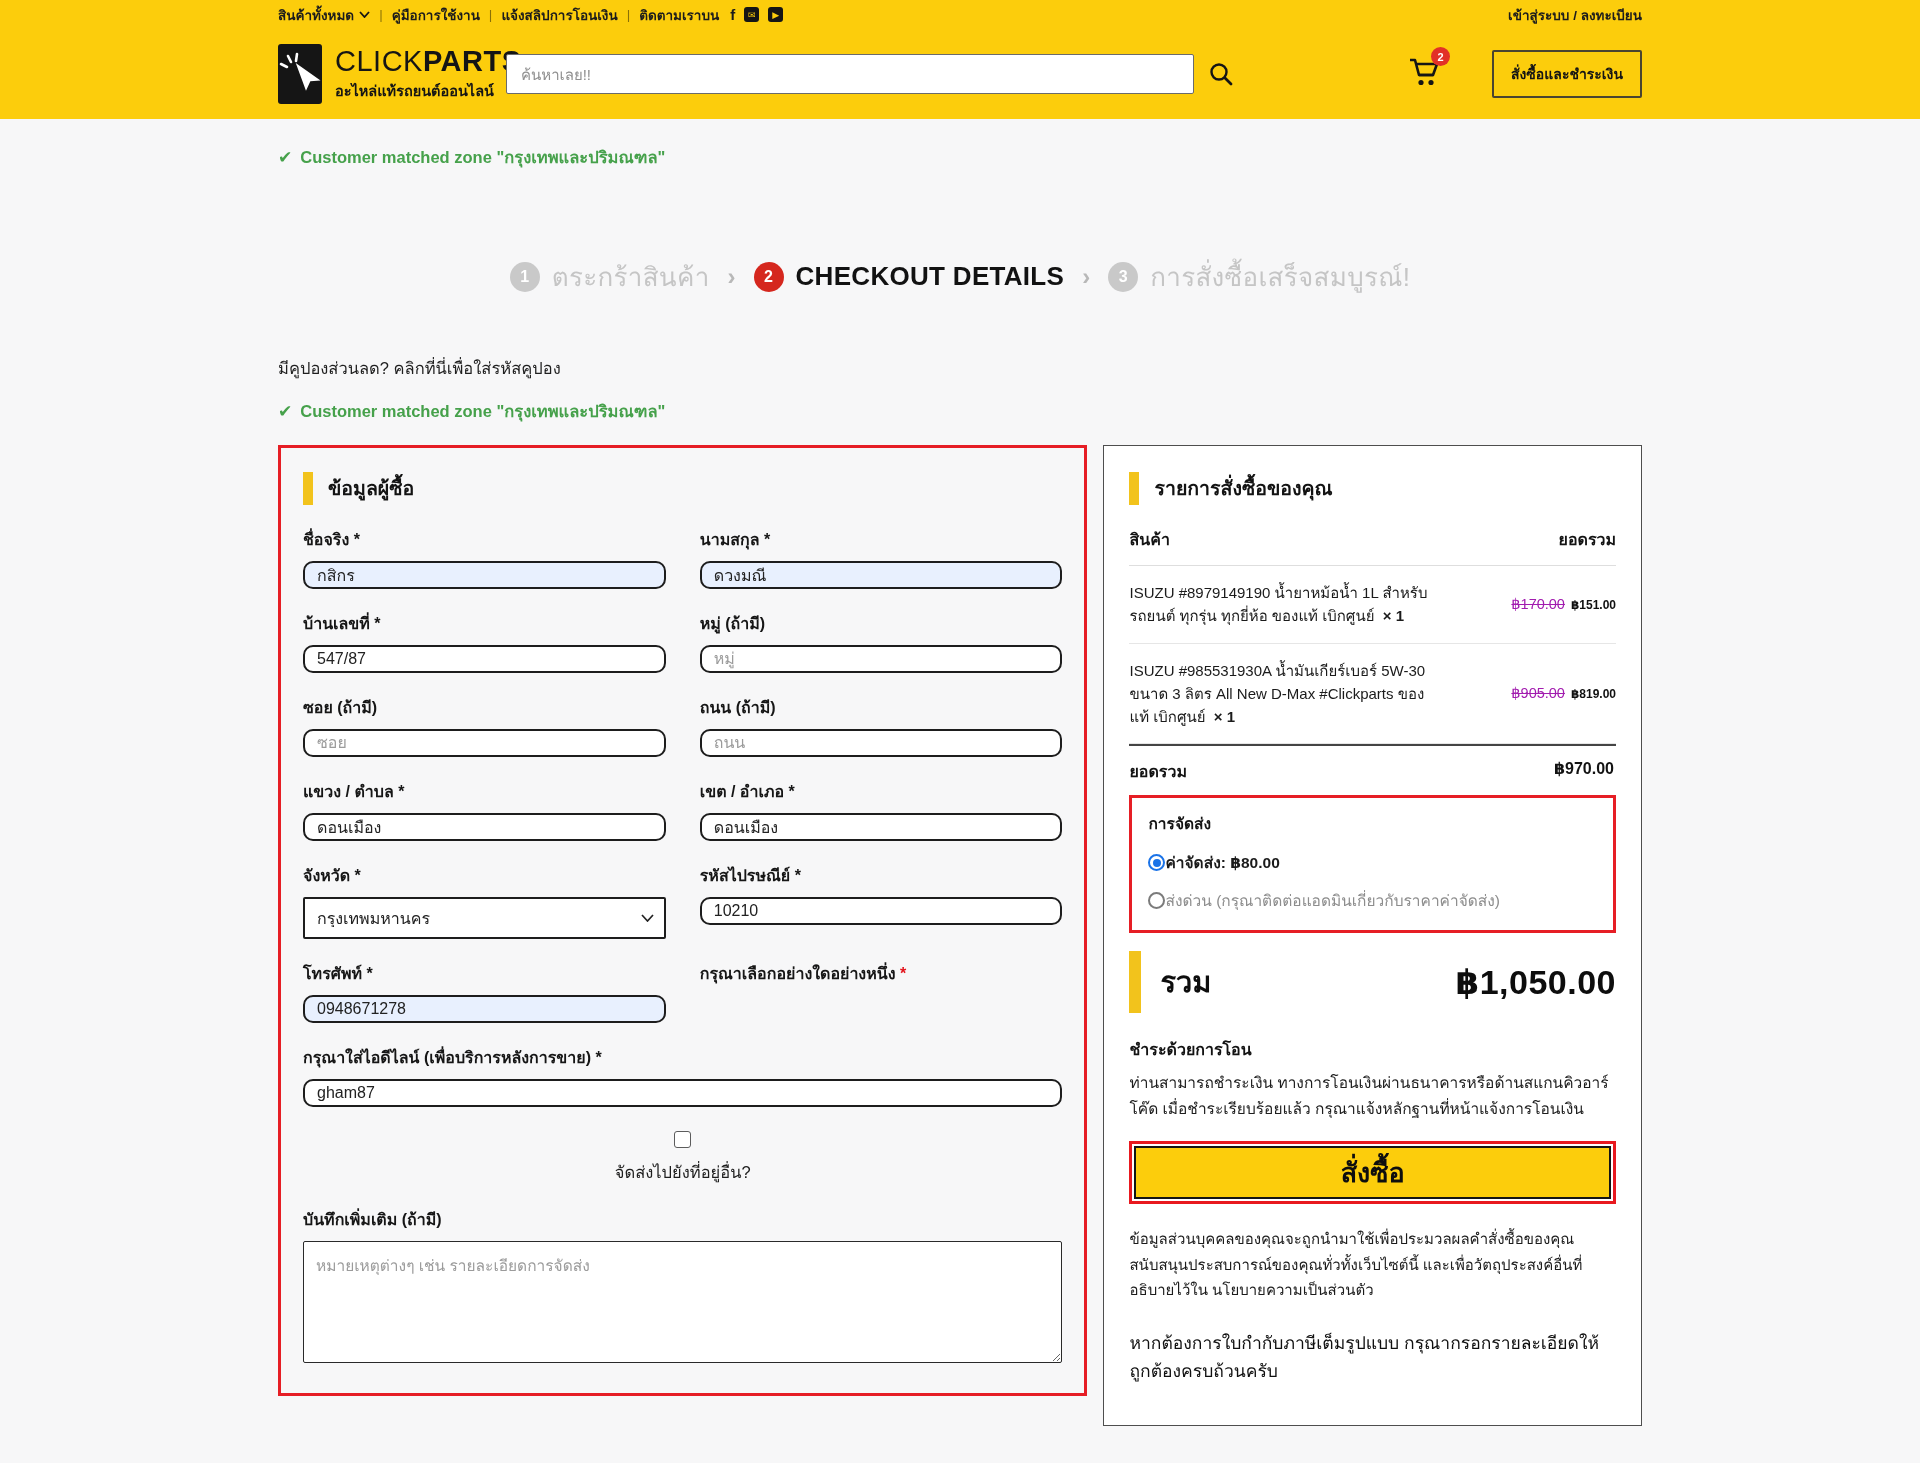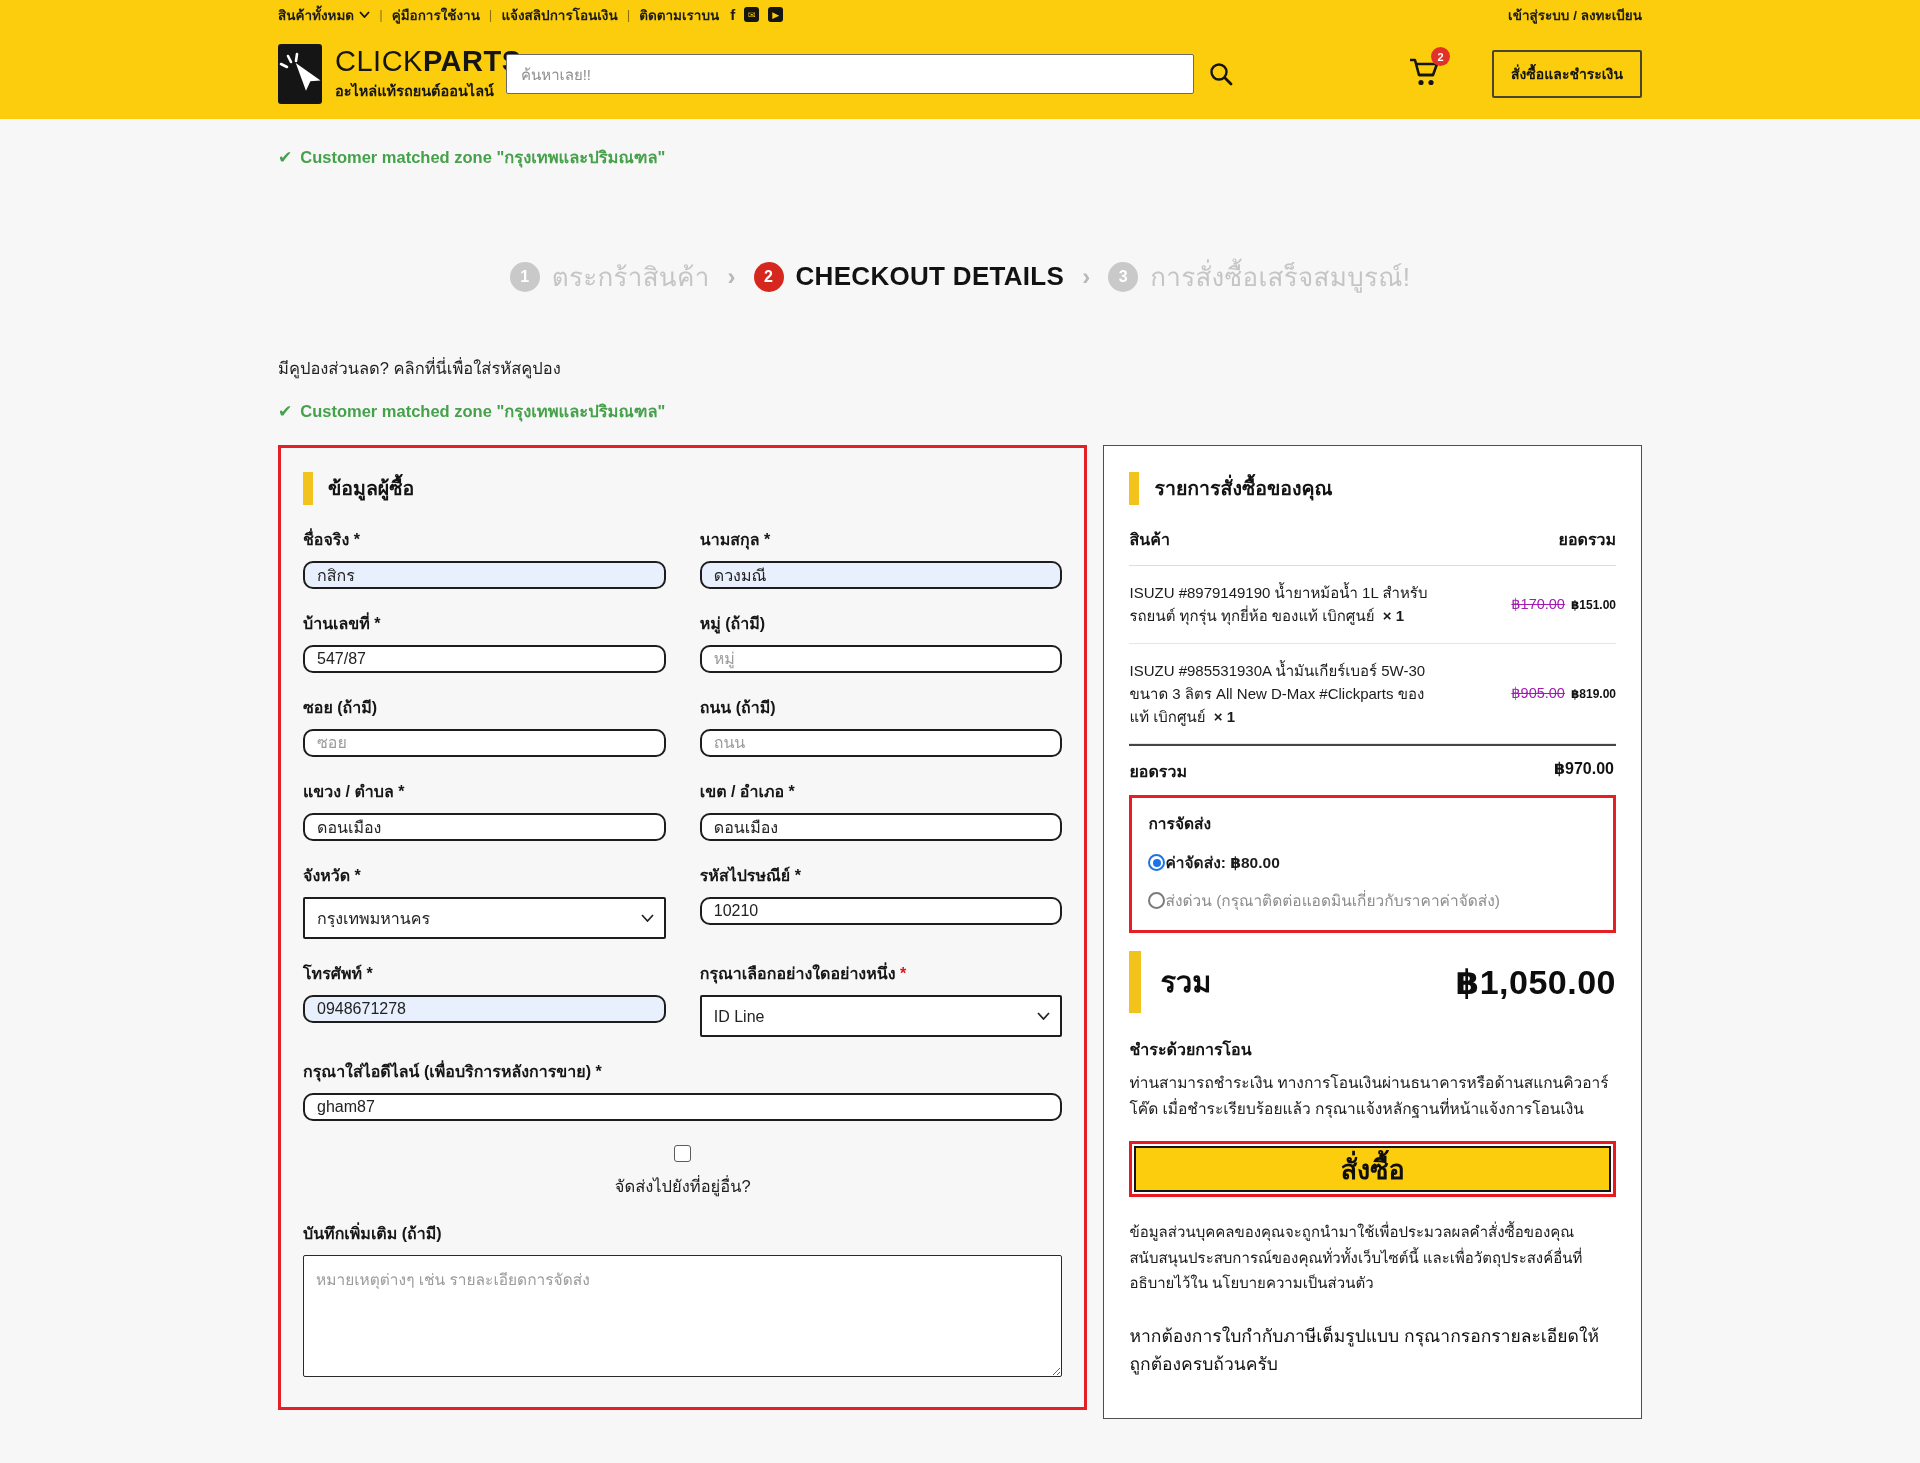--- a/index.html
+++ b/index.html
@@ -95,21 +95,21 @@
   .rdo.on::after { content:""; position:absolute; inset:2.5px; background:#1a73e8; border-radius:50%; }
   .rdo-label { font-size:15.5px; font-weight:700; color:#1b1b1b; }
   .rdo-label.muted { font-weight:400; color:#8d8d8d; }
   .total-row { display:flex; align-items:center; margin:18px 0 24px; }
   .total-bar { width:12px; height:62px; background:#f2c31c; flex:none; }
   .total-label { font-size:29px; font-weight:800; margin-left:19px; color:#0d0d0d; }
   .total-value { margin-left:auto; font-size:34px; font-weight:800; color:#0d0d0d; letter-spacing:.5px; }
   .pay-title { font-size:16px; font-weight:800; color:#131313; margin-bottom:8px; }
   .pay-desc { font-size:15.5px; line-height:1.65; color:#1e1e1e; }
   .po-outer { border:3px solid #e8191f; margin:20px 0 4px; padding:2px; }
-  .po-btn { width:100%; height:46px; background:#fccd0c; border:2px solid #141414; font-size:27px; font-weight:800; font-family:inherit; color:#0e0e0e; cursor:pointer; }
+  .po-btn { width:100%; height:53px; background:#fccd0c; border:2px solid #141414; font-size:27px; font-weight:800; font-family:inherit; color:#0e0e0e; cursor:pointer; }
   .privacy { margin-top:22px; font-size:15px; line-height:1.7; color:#1c1c1c; }
   .tax-note { margin-top:26px; font-size:17.5px; line-height:1.6; color:#101010; }
 </style>
 </head>
 <body>
 
 <div class="topbar">
   <div class="topbar-inner">
     <nav class="tb-nav">
       <span class="tb-item">
@@ -264,28 +264,20 @@
           <label class="f-label"><span>รหัสไปรษณีย์</span> <span class="req">*</span></label>
           <input class="inp" value="10210" style="">
         </div>
 
         <div class="field">
           <label class="f-label"><span>โทรศัพท์</span> <span class="req">*</span></label>
           <input class="inp filled" value="0948671278" style="">
         </div>
         <div class="field">
           <label class="f-label"><span>กรุณาเลือกอย่างใดอย่างหนึ่ง</span> <span class="req red">*</span></label>
-          <div class="select-wrap">
-            <select><option>ID Line</option></select>
-            <span class="sel-caret">
-              <svg width="13" height="8" viewBox="0 0 13 8">
-                  <polyline points="1,1 6.5,7 12,1" fill="none" stroke="#222" stroke-width="1.7"></polyline>
-                </svg>
-            </span>
-          </div>
         </div>
 
         <div class="field full">
           <label class="f-label"><span>กรุณาใส่ไอดีไลน์ (เพื่อบริการหลังการขาย)</span> <span class="req">*</span></label>
           <input class="inp" value="gham87" style="">
         </div>
 
         <div class="field full chk-row">
           <span class="chk-box"></span>
           <span class="chk-label">จัดส่งไปยังที่อยู่อื่น?</span>

